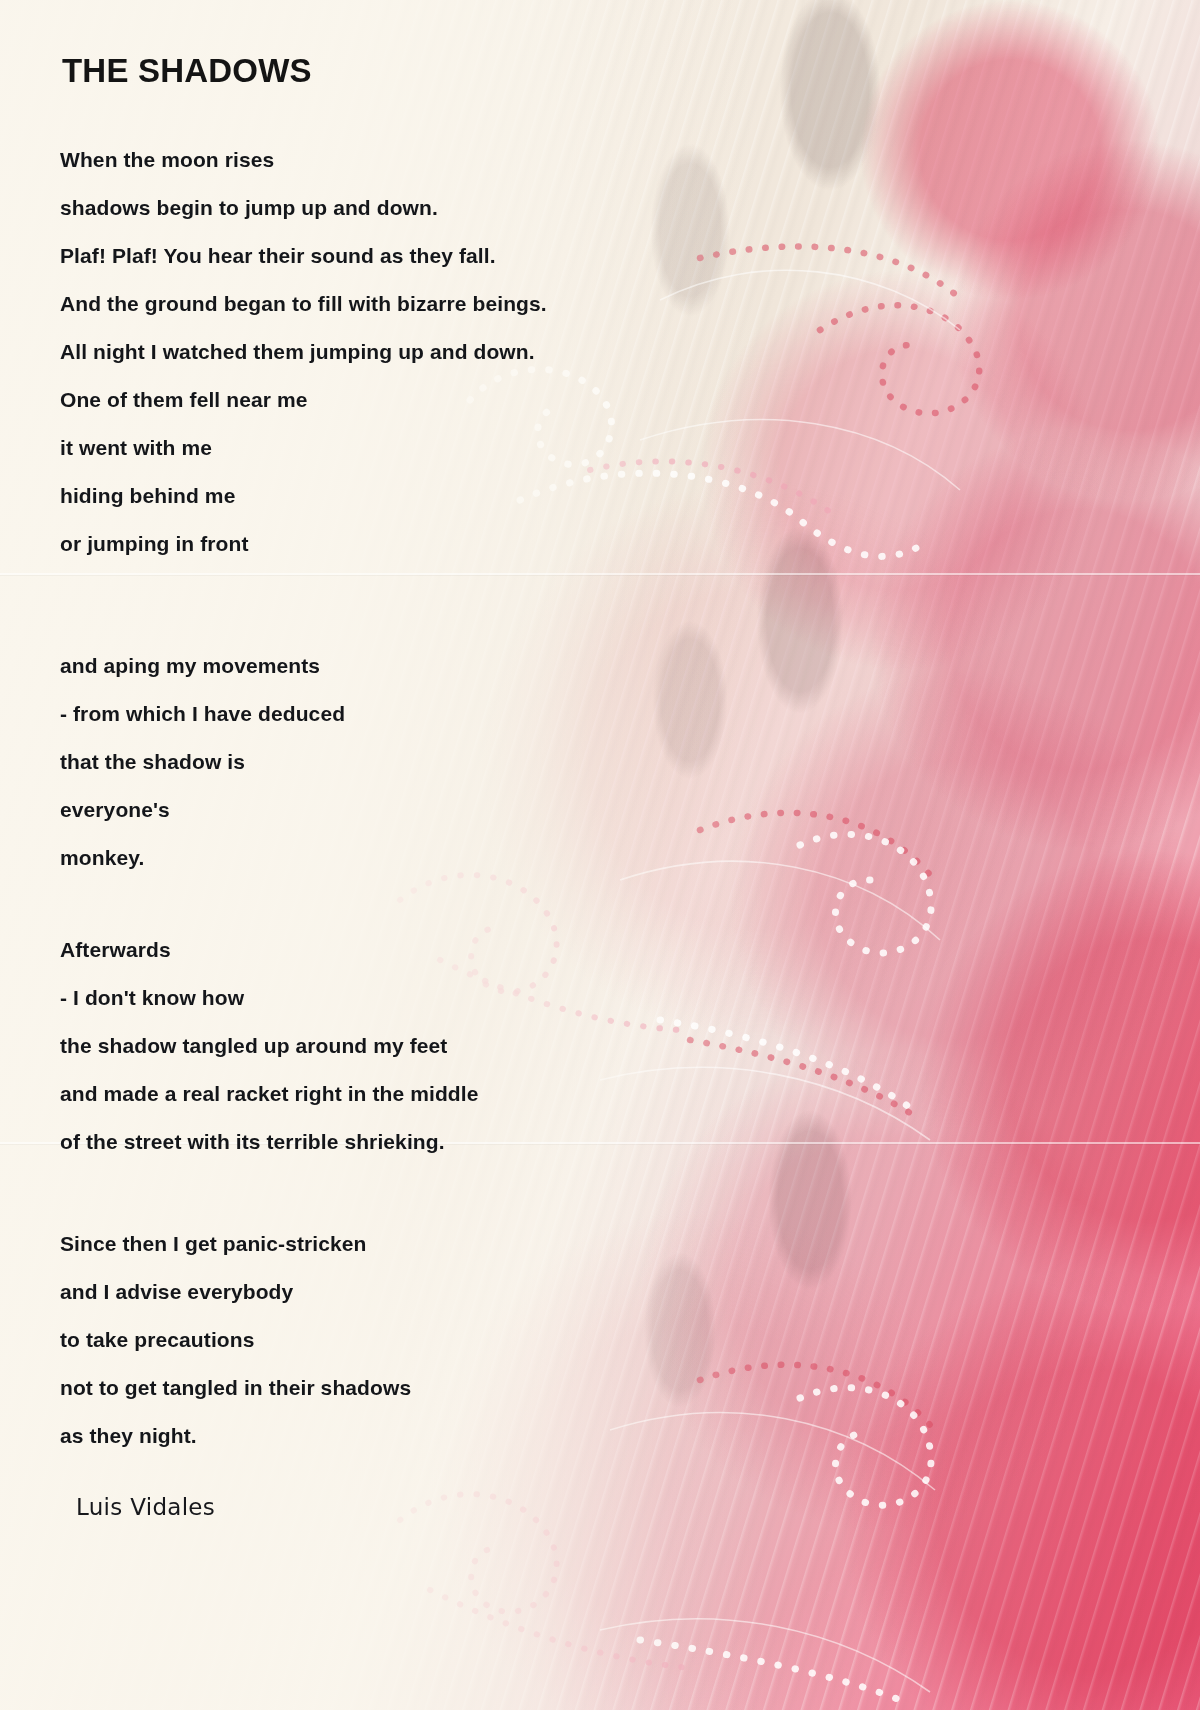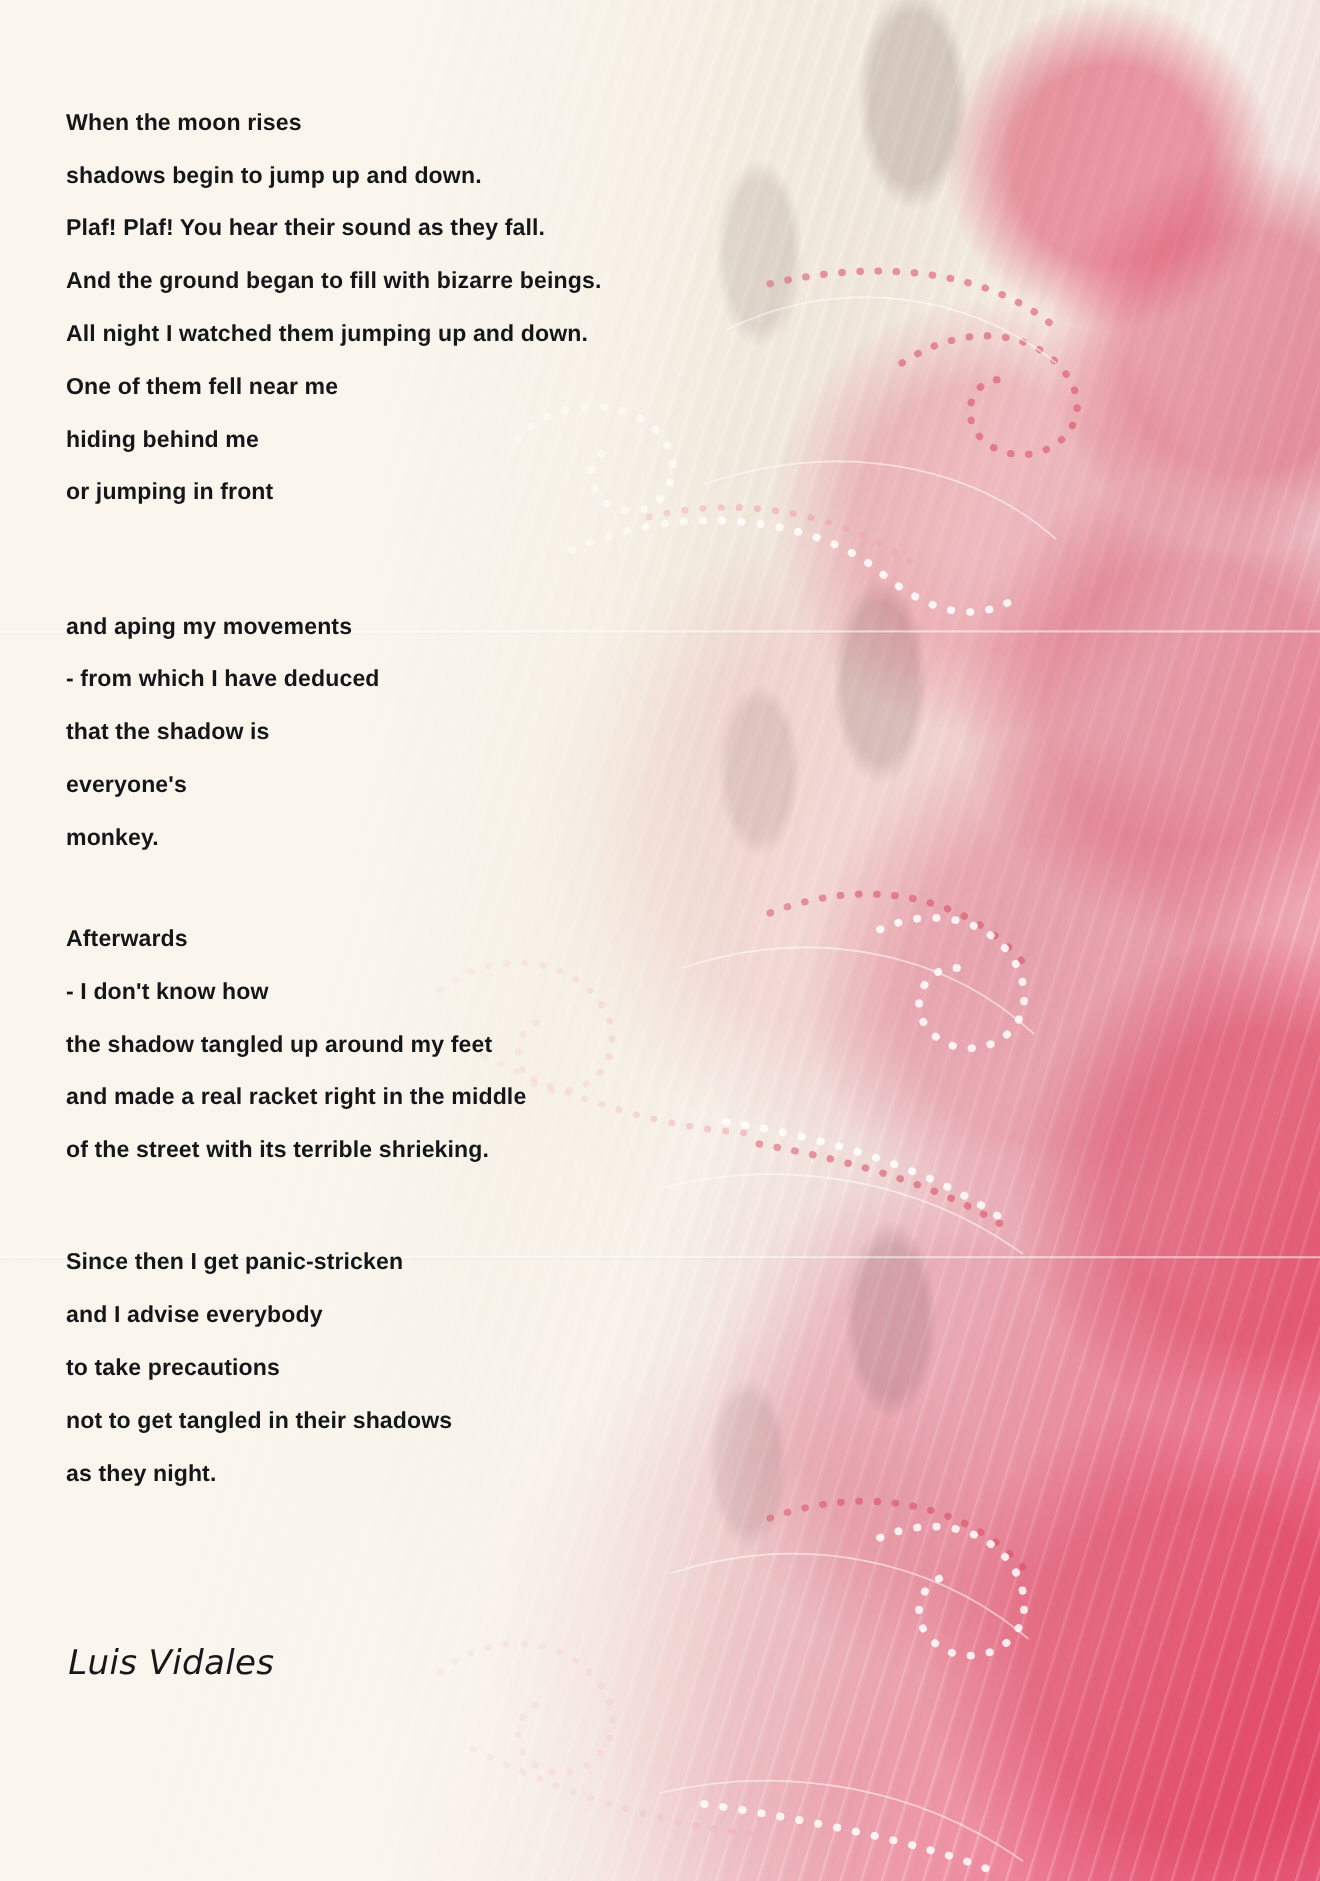--- a/index.html
+++ b/index.html
@@ -138,25 +138,24 @@
     color: #14161a;
     line-height: 48px;
     white-space: pre;
     letter-spacing: .1px;
   }
   .spacer-sm { height: 10px; }
   .spacer-lg { height: 30px; }
 
   .author {
     position: absolute;
-    left: 62px;
+    left: 76px;
     top: 1494px;
     font-family: "DejaVu Sans", sans-serif;
-    font-style: italic;
-    font-size: 31px;
+    font-size: 23px;
     color: #17181c;
     letter-spacing: .3px;
   }
 </style>
 </head>
 <body>
 
 <div class="page">
 
   <div class="bg-base"></div>
@@ -199,30 +198,32 @@
     <path class="thinW" d="M610 1430 C 730 1392, 850 1418, 935 1490"></path>
     <path class="thinW" d="M600 1630 C 720 1602, 840 1628, 930 1692"></path>
   </svg>
 
   <div class="bg-fade-left"></div>
   <div class="band-seam s1"></div>
   <div class="band-seam s2"></div>
 
   <div class="content">
 
+    <h1 class="poem-title">THE SHADOWS</h1>
 
     <div class="poem-body">
 
       <div class="stanza">
         <div class="line">When the moon rises</div>
         <div class="line">shadows begin to jump up and down.</div>
         <div class="line">Plaf! Plaf! You hear their sound as they fall.</div>
         <div class="line">And the ground began to fill with bizarre beings.</div>
         <div class="line">All night I watched them jumping up and down.</div>
         <div class="line">One of them fell near me</div>
+        <div class="line">it went with me</div>
         <div class="line">hiding behind me</div>
         <div class="line">or jumping in front</div>
       </div>
 
       <div class="spacer-lg"></div>
 
       <div class="stanza">
         <div class="line">and aping my movements</div>
         <div class="line">- from which I have deduced</div>
         <div class="line">that the shadow is</div>

